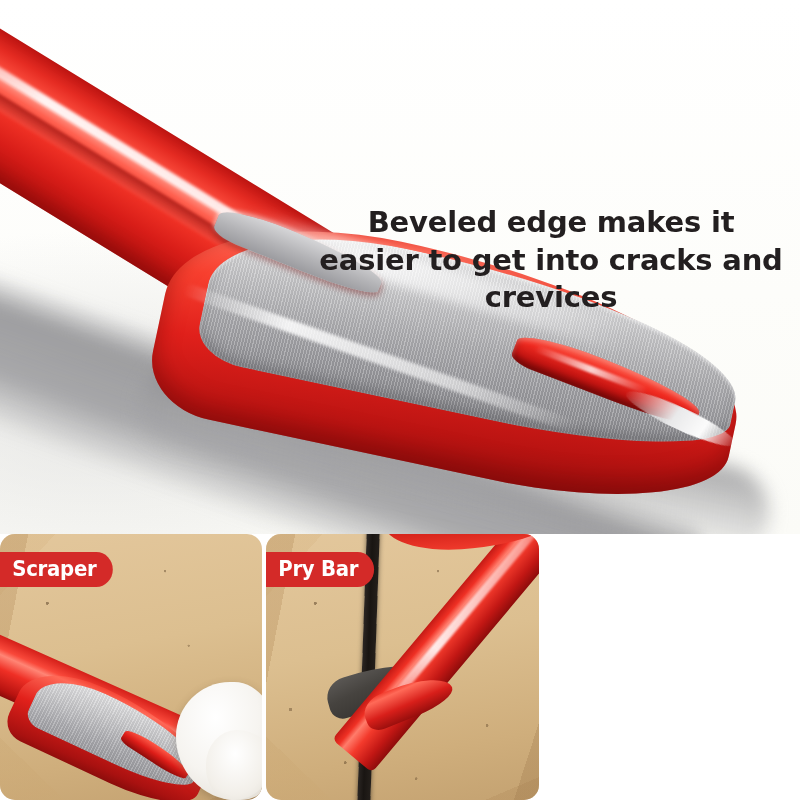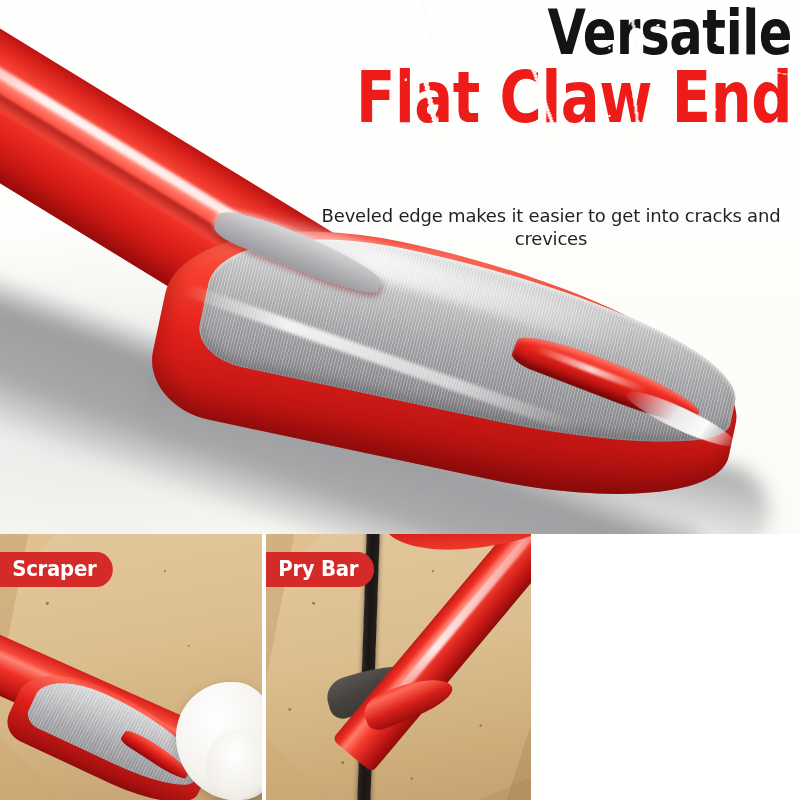--- a/index.html
+++ b/index.html
@@ -266,22 +266,22 @@
   }
 
   
   .subcopy {
     position: absolute;
     right: 14px;
     top: 204px;
     width: 470px;
     text-align: center;
     font-family: "DejaVu Sans", sans-serif;
-    font-size: 18px;
-    font-weight: 400;
+    font-size: 29px;
+    font-weight: 700;
     line-height: 1.30;
     color: #231f20;
     letter-spacing: -0.2px;
     z-index: 6;
   }
 
   
   .panels {
     position: absolute;
     left: 0;
@@ -289,24 +289,25 @@
     width: 800px;
     height: 266px;
     display: flex;
     gap: 4px;
     background: #ffffff;
   }
   .panel {
     position: relative;
     height: 266px;
     overflow: hidden;
+    border-radius: 15px;
   }
   .panel-1 { width: 262px; }
   .panel-2 { width: 265px; }
-  .panel-3 { width: 265px; }
+  .panel-3 { width: 265px; padding-left: 8px; }
 
   
   .wood-osb {
     position: absolute;
     inset: 0;
     background:
       linear-gradient(101deg, rgba(176,136,86,0.30) 0 9%, rgba(0,0,0,0) 9% 17%),
       linear-gradient(-72deg, rgba(150,112,68,0.26) 0 7%, rgba(0,0,0,0) 7% 21%),
       linear-gradient(44deg, rgba(203,168,116,0.34) 0 12%, rgba(0,0,0,0) 12% 26%),
       linear-gradient(-23deg, rgba(168,128,80,0.22) 0 6%, rgba(0,0,0,0) 6% 19%),
@@ -542,24 +543,20 @@
         <div class="blade"></div>
         <div class="blade-sheen"></div>
         <div class="head-red-spec"></div>
         <div class="teardrop"></div>
         <div class="nail-slot"></div>
         <div class="nail-slot-spec"></div>
         <div class="tip-bevel"></div>
       </div>
     </div>
 
-    <div class="headline">
-      <span class="h-line h-line1">Versatile</span>
-      <span class="h-line h-line2">Flat Claw End</span>
-    </div>
 
     <div class="subcopy">Beveled edge makes it easier to get into cracks and crevices</div>
   </div>
 
   <div class="panels">
 
     <div class="panel panel-1">
       <div class="wood-osb"></div>
       <div class="p1-bar"></div>
       <div class="p1-head">

